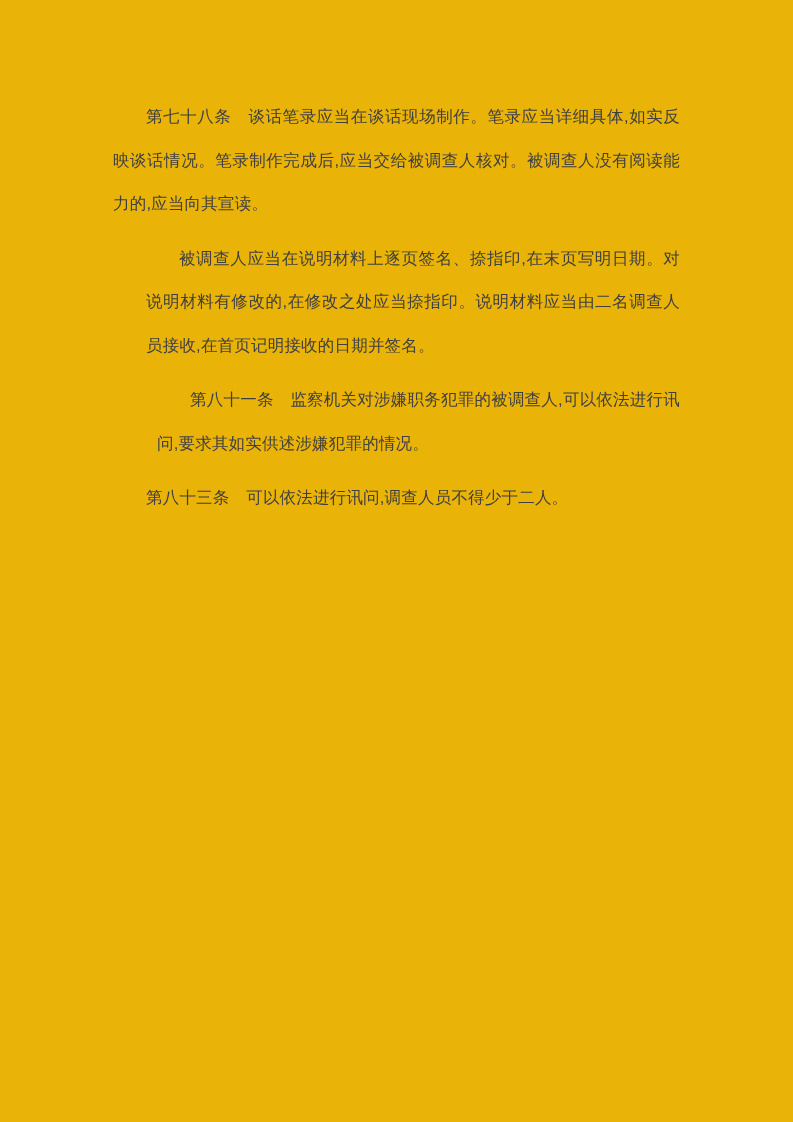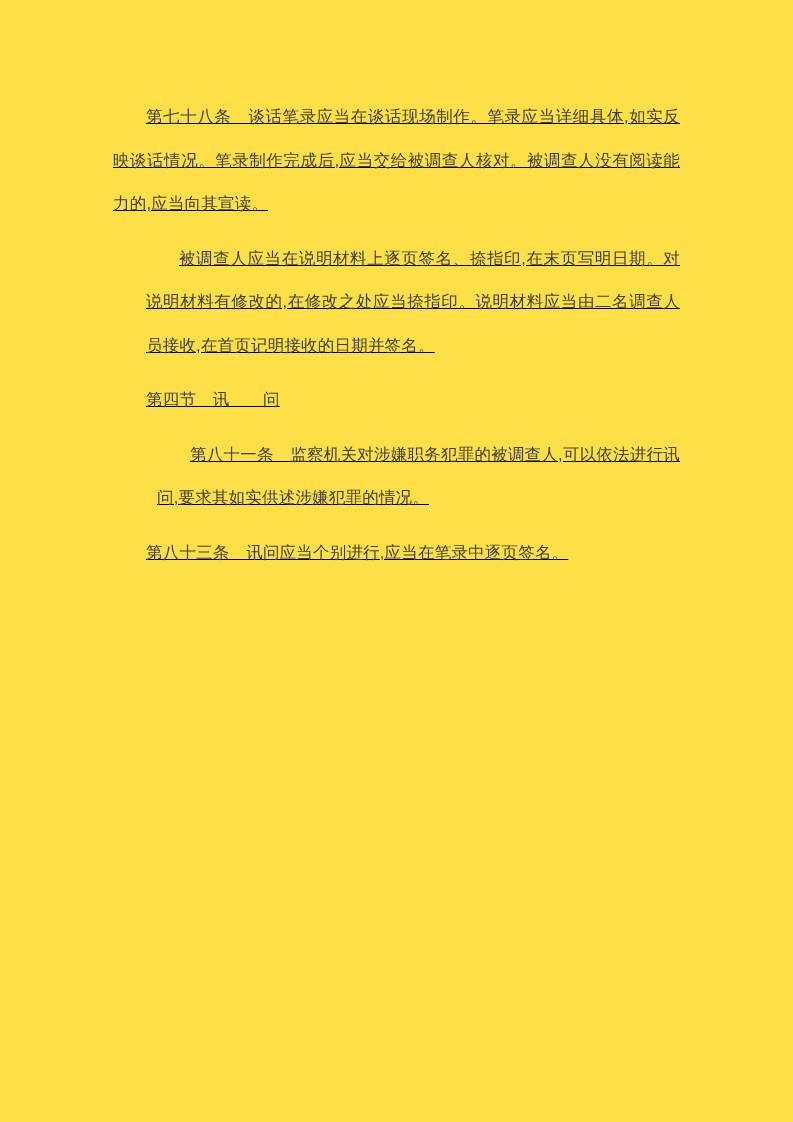--- a/index.html
+++ b/index.html
@@ -33,21 +33,20 @@
     word-break: break-all;
     letter-spacing: 0.2px;
   }
   .para.heading {
     font-weight: normal; 
   }
 </style>
 </head>
 <body>
 
-<div class="page" style="background: #fde047; text-decoration: underline;">
+<div class="page" style="background: #eab308;">
   <div class="doc-body" id="doc-body">
       <p class="para" style="color: rgb(64, 64, 64);">第七十八条　谈话笔录应当在谈话现场制作。笔录应当详细具体,如实反映谈话情况。笔录制作完成后,应当交给被调查人核对。被调查人没有阅读能力的,应当向其宣读。</p>
       <p class="para" style="color: rgb(64, 64, 64); margin-left: 33px;">被调查人应当在说明材料上逐页签名、捺指印,在末页写明日期。对说明材料有修改的,在修改之处应当捺指印。说明材料应当由二名调查人员接收,在首页记明接收的日期并签名。</p>
-      <p class="para heading" style="color: rgb(64, 64, 64);">第四节　讯　　问</p>
       <p class="para" style="color: rgb(64, 64, 64); margin-left: 44px;">第八十一条　监察机关对涉嫌职务犯罪的被调查人,可以依法进行讯问,要求其如实供述涉嫌犯罪的情况。</p>
-      <p class="para" style="color: rgb(64, 64, 64);">第八十三条　讯问应当个别进行,应当在笔录中逐页签名。</p>
+      <p class="para" style="color: rgb(64, 64, 64);">第八十三条　可以依法进行讯问,调查人员不得少于二人。</p>
     </div>
 </div>
 
 </body></html>

